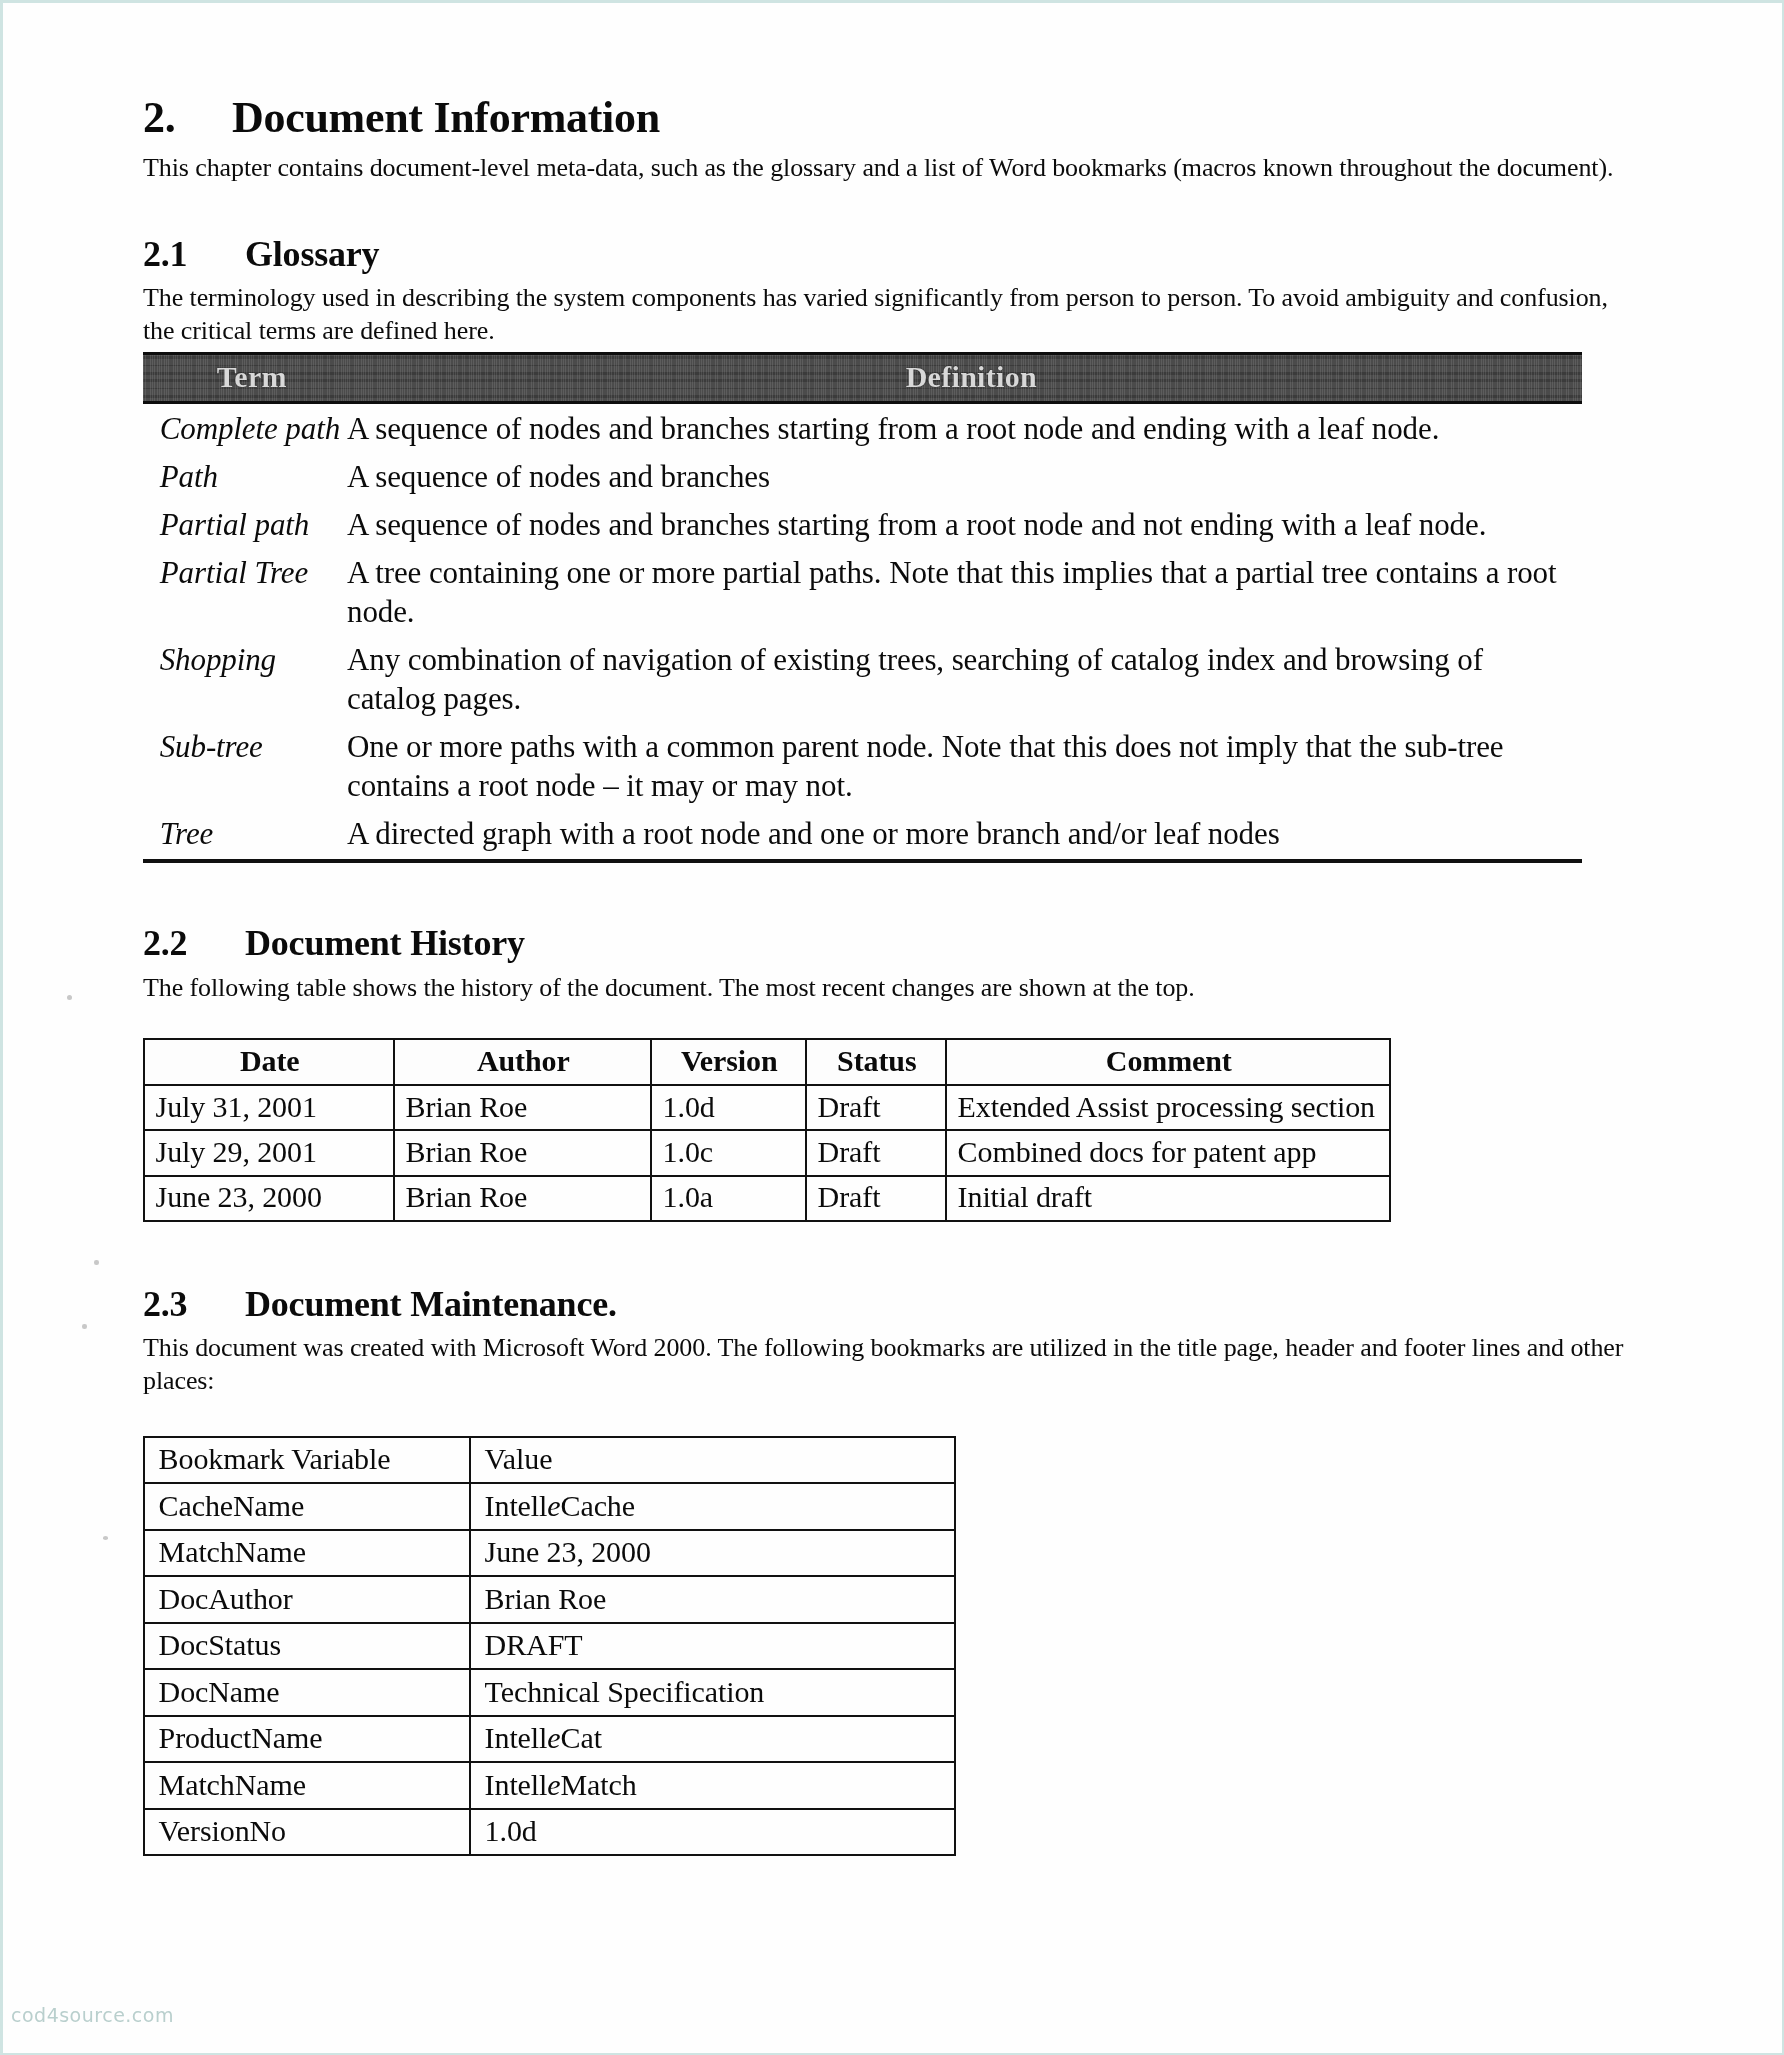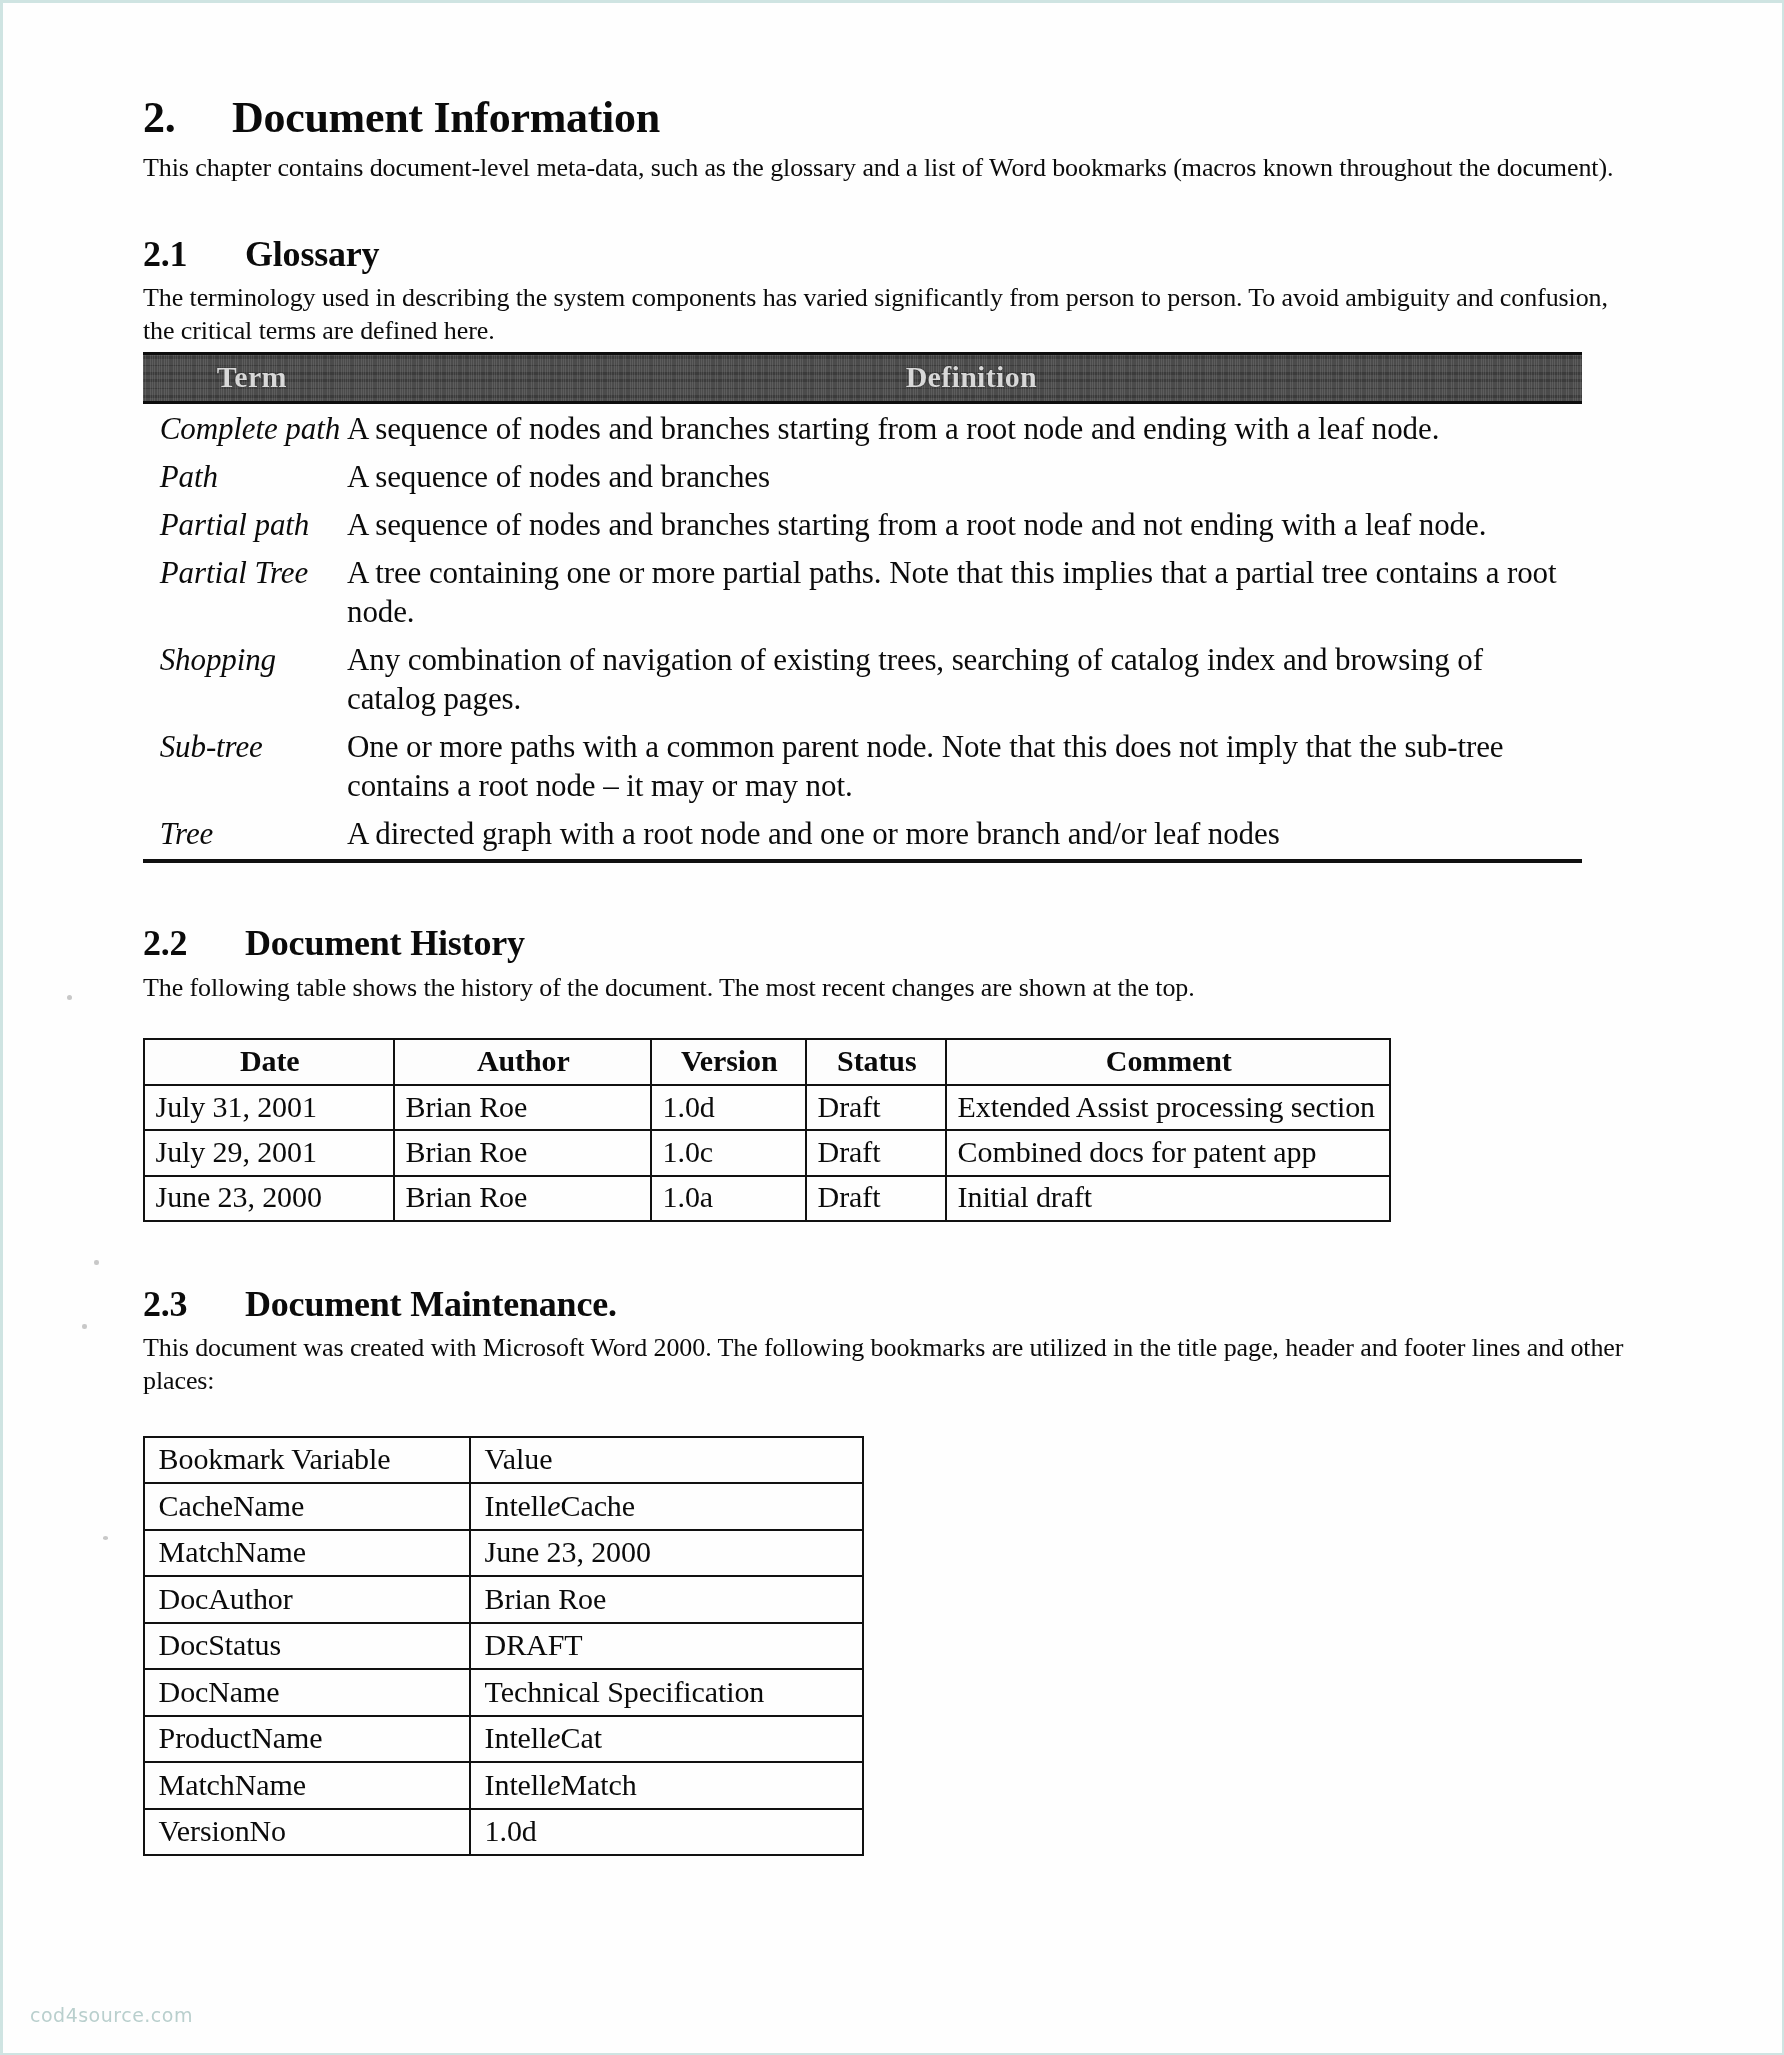--- a/index.html
+++ b/index.html
@@ -130,41 +130,41 @@
     text-align: center;
     background: #fdfdfd;
     padding-bottom: 6.8px;
   }
   .history tbody td { text-align: left; }
   .history tbody td.c-version,
   .history tbody td.c-status { text-align: left; }
 
   
   .bookmarks {
-    width: 721px;
+    width: 813px;
     margin-top: 38px;
     border-collapse: collapse;
     table-layout: fixed;
     border: 2.3px solid #111;
   }
   .bookmarks th, .bookmarks td {
     border: 2.3px solid #111;
     font-size: 30px;
     padding: 4.5px 9px 6px 13.6px;
     letter-spacing: -0.1px;
     white-space: nowrap;
     text-align: left;
   }
   .bookmarks thead th { font-weight: normal; }
   .brand-e { font-style: italic; }
 
   
   .watermark {
     position: absolute;
-    left: 27px;
+    left: 8px;
     bottom: 27px;
     font-family: "DejaVu Sans", "Liberation Sans", sans-serif;
     font-size: 19px;
     color: #b9cfcd;
     letter-spacing: 0.5px;
   }
 
   
   .speck {
     position: absolute;

